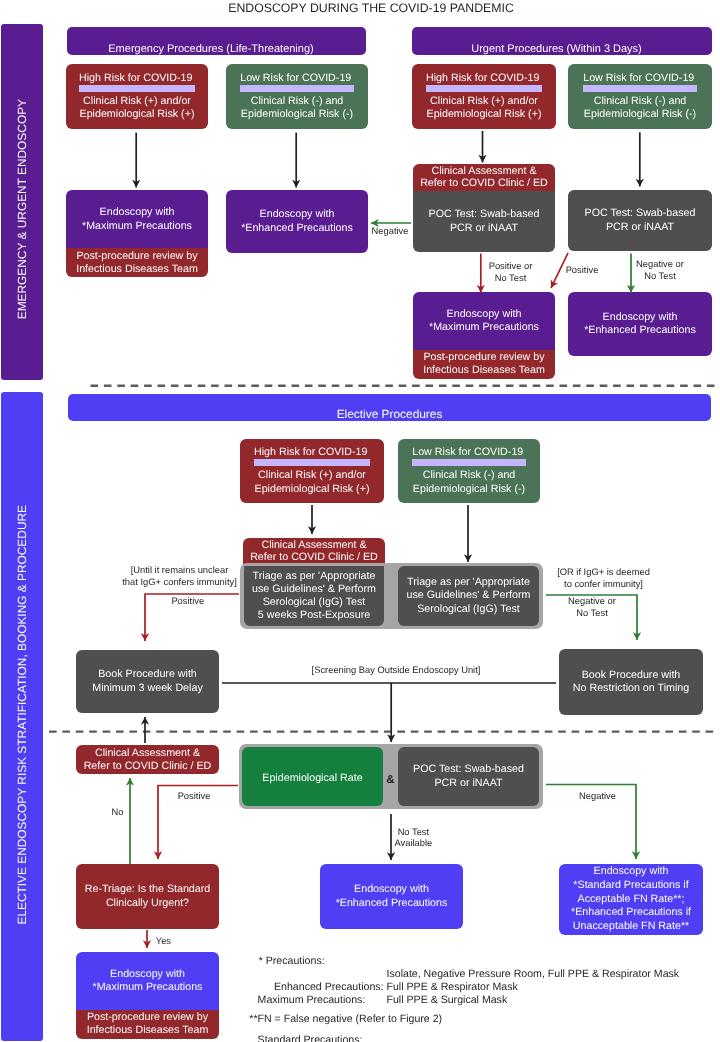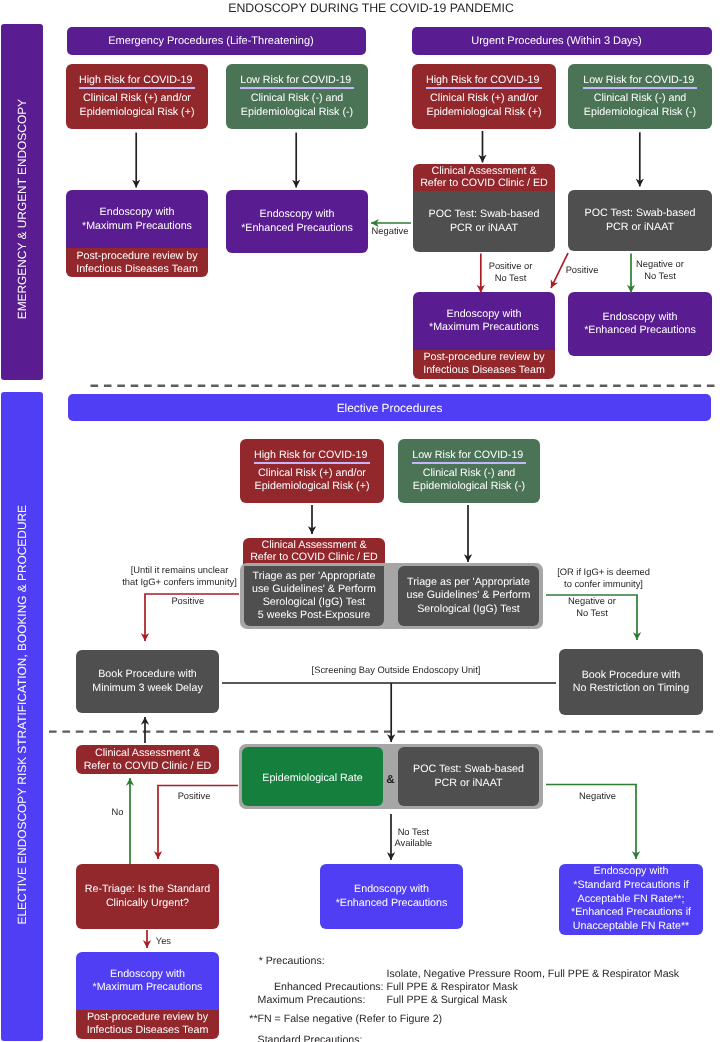--- a/index.html
+++ b/index.html
@@ -4,29 +4,29 @@
 <title>Endoscopy during the COVID-19 pandemic</title>
 <style>
   html,body{margin:0;padding:0;background:#ffffff;}
   body{width:720px;height:1042px;position:relative;overflow:hidden;
        font-family:"Liberation Sans",sans-serif;color:#231f20;
        -webkit-font-smoothing:antialiased;text-rendering:geometricPrecision;}
   .node{position:absolute;box-sizing:border-box;display:flex;flex-direction:column;
         align-items:center;justify-content:center;text-align:center;color:#fff;
         border-radius:6px;line-height:13.2px;font-size:10.7px;}
   .node b{font-weight:normal;display:block;}
-  .band{position:absolute;box-sizing:border-box;display:flex;align-items:center;
+  .band{position:absolute;box-sizing:border-box;display:flex;align-items:flex-end;
         justify-content:center;color:#fff;border-radius:5px;font-size:11.0px;}
   .rail{position:absolute;box-sizing:border-box;display:flex;align-items:center;
         justify-content:center;color:#fff;border-radius:3px;}
   .rail span{writing-mode:vertical-rl;transform:rotate(180deg);white-space:nowrap;font-size:11.9px;}
   .lbl{position:absolute;box-sizing:border-box;color:#231f20;text-align:center;
        line-height:11.5px;white-space:pre-line;font-size:9.35px;}
   .ttl{position:absolute;text-align:center;color:#231f20;font-size:12.3px;}
-  .hdg{display:block;border-bottom:2px solid #c4b5fd;padding:0 2.5px 0 0;margin-bottom:3px;}
+  .hdg{display:block;border-bottom:7px solid #c4b5fd;padding:0 2.5px 0 0;margin-bottom:3px;}
   svg.ov{position:absolute;left:0;top:0;width:720px;height:1042px;overflow:visible;
          pointer-events:none;}
   .lg{position:absolute;font-size:10.6px;color:#231f20;white-space:nowrap;line-height:13.2px;}
 </style>
 </head>
 <body>
 
 <div class="ttl" style="left:21px;top:1px;width:700px;">ENDOSCOPY DURING THE COVID-19 PANDEMIC</div>
 
 <div class="rail" style="left:1px;top:23.5px;width:42px;height:356.5px;background:#5A1C91;padding-top:14px;">

